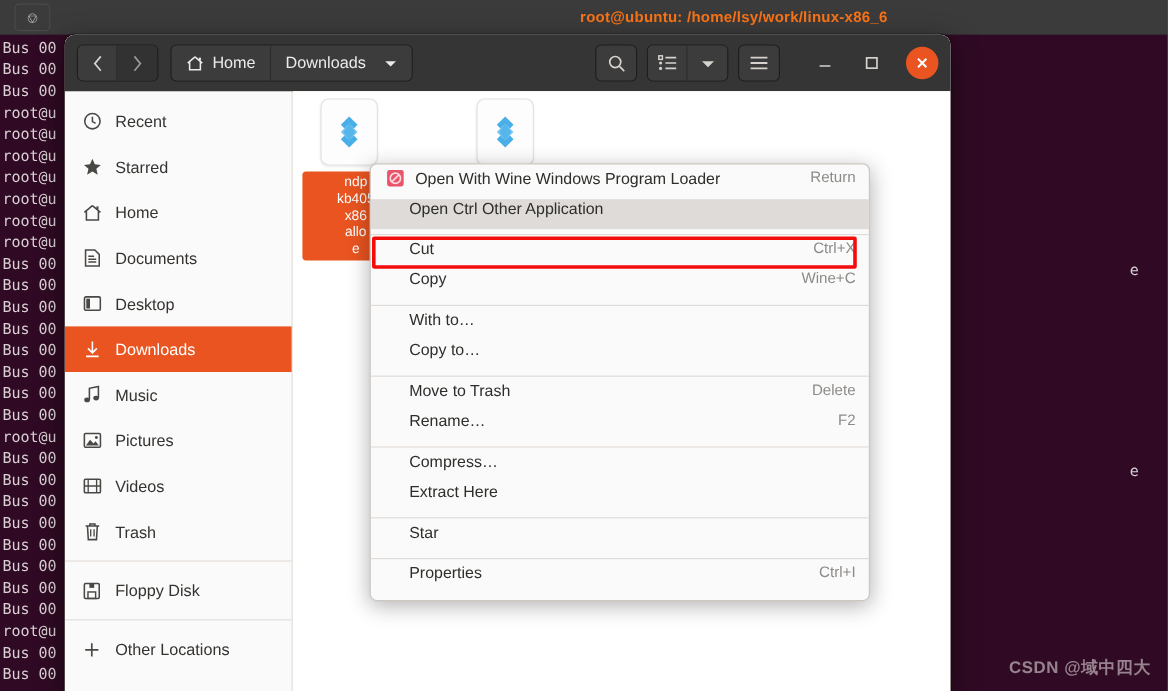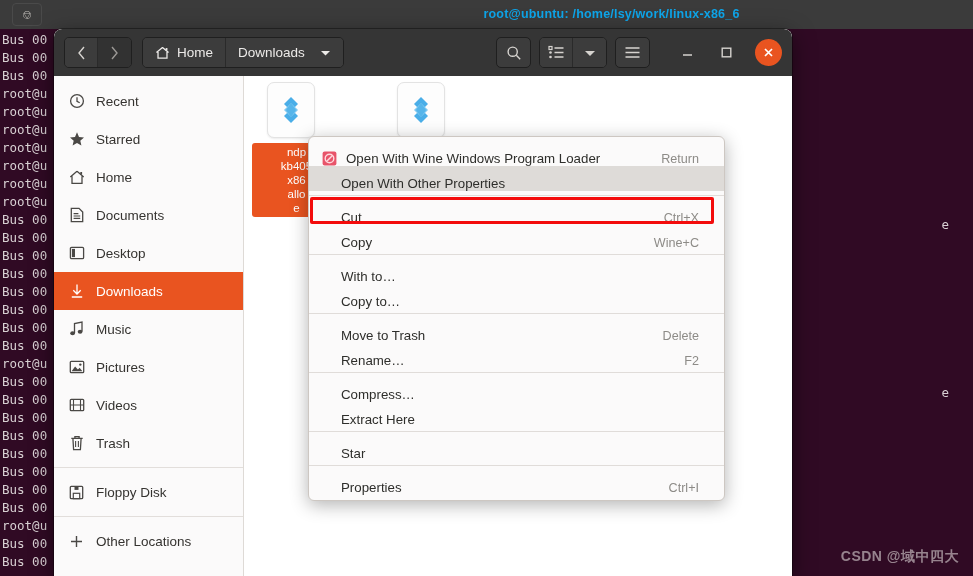--- a/index.html
+++ b/index.html
@@ -16,21 +16,21 @@
     background: #300a24;
   }
   #terminal-titlebar {
     position: absolute; left: 0; top: 0; width: 973px; height: 29px;
     background: #3b3b3b;
     display: flex; align-items: center;
   }
   #terminal-title {
     position: absolute; left: 0; right: 0; top: 0; height: 29px;
     line-height: 29px; text-align: center;
-    color: #0ea5e9; font-size: 12.5px; font-weight: bold;
+    color: #f97316; font-size: 12.5px; font-weight: bold;
     letter-spacing: .2px;
     padding-left: 250px;
     white-space: nowrap; overflow: hidden;
   }
   #new-tab-button {
     position: absolute; left: 12px; top: 3px;
     width: 30px; height: 23px;
     border: 1px solid #4a4a4a; border-radius: 4px;
     background: #3b3b3b;
     color: #b7b4b0; font-size: 12px;
@@ -144,22 +144,22 @@
     position: absolute; left: 254px; top: 107px;
     width: 417px;
     background: #fbfafa;
     border: 1px solid #cdc7c2; border-radius: 6px;
     box-shadow: 0 4px 18px rgba(0,0,0,.30);
     padding: 4px 0 5px 0;
     font-size: 13.3px; color: #2e2e2b;
     z-index: 40;
   }
   .menu-item {
-    height: 25px; display: flex; align-items: flex-end;
-    padding: 0 25px 0 12px;
+    height: 25px; display: flex; align-items: flex-start;
+    padding: 0 11px 0 12px;
     white-space: nowrap;
   }
   .menu-item .mi-icon {
     width: 17px; height: 15px; margin-right: 8px; flex: none;
     display: flex; align-items: center; justify-content: center;
   }
   .menu-item .mi-label { flex: 1; padding-left: 20px; }
   .menu-item.has-icon .mi-label { padding-left: 0; }
   .menu-item .mi-accel { color: #8d8b87; font-size: 12.6px; margin-left: 22px; }
   .menu-item.highlight { background: #dedbd8; }
@@ -451,21 +451,21 @@
           <svg width="15" height="15" viewBox="0 0 15 15">
             <rect x="0.6" y="0.6" width="13.8" height="13.8" rx="2" fill="#e8546a"></rect>
             <circle cx="7.5" cy="7.5" r="4.3" fill="none" stroke="#ffd9de" stroke-width="1.4"></circle>
             <path d="M4.5 10.5 L10.5 4.5" stroke="#ffd9de" stroke-width="1.4"></path>
           </svg>
         </span>
         <span class="mi-label">Open With Wine Windows Program Loader</span>
         <span class="mi-accel">Return</span>
       </div>
       <div class="menu-item highlight">
-        <span class="mi-label">Open With Other Properties</span>
+        <span class="mi-label">Open Ctrl Other Application</span>
       </div>
       <div class="menu-sep"></div>
       <div class="menu-item">
         <span class="mi-label">Cut</span>
         <span class="mi-accel">Ctrl+X</span>
       </div>
       <div class="menu-item">
         <span class="mi-label">Copy</span>
         <span class="mi-accel">Wine+C</span>
       </div>

